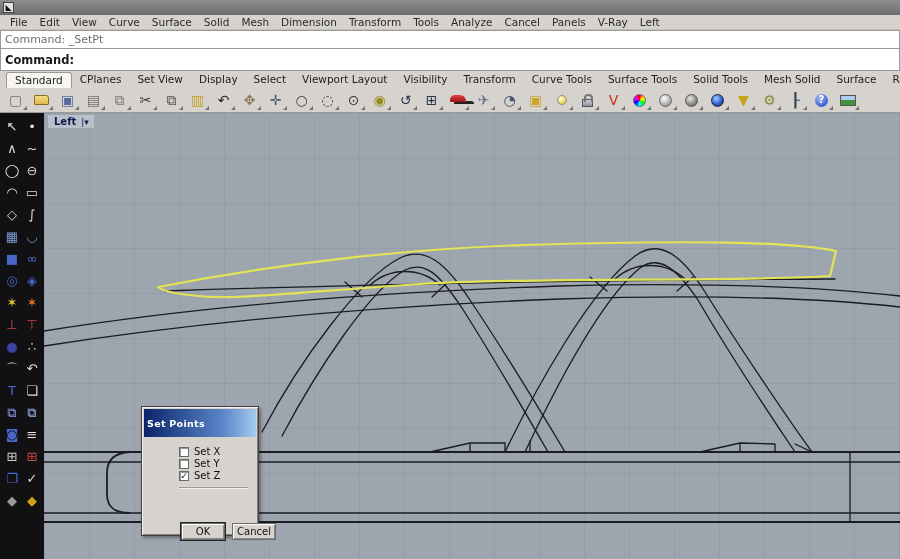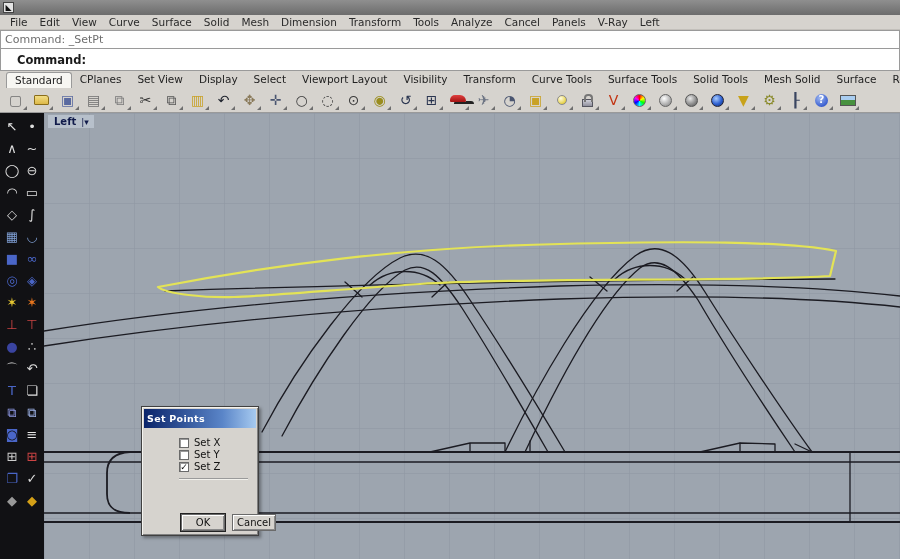--- a/index.html
+++ b/index.html
@@ -11,21 +11,21 @@
   .titlebar { height:15px; background:linear-gradient(#8f8f8f,#6c6c6c); display:flex; align-items:center; padding:0 3px; gap:4px; flex:0 0 auto; }
   .app-icon { width:11px; height:11px; background:#e4e4e4; border:1px solid #444; display:inline-flex; align-items:center; justify-content:center; font-size:8px; color:#111; line-height:1; }
   .title-text { color:#e9e9e9; font-weight:bold; font-size:10.5px; white-space:nowrap; letter-spacing:.2px; }
 
   
   .menubar { height:15px; background:#d6d3ce; display:flex; align-items:center; padding-left:4px; border-bottom:1px solid #c2bfba; flex:0 0 auto; }
   .menu-item { font-size:10.5px; color:#2a2a2a; padding:0 6px; cursor:default; white-space:nowrap; }
 
   
   .cmd-history { height:18px; background:#fff; border:1px solid #9a9a9a; border-bottom:none; display:flex; align-items:center; padding-left:4px; font-size:11px; color:#6e6e6e; flex:0 0 auto; }
-  .cmd-prompt { height:23px; background:#fff; border:1px solid #9a9a9a; display:flex; align-items:center; padding-left:16px; font-size:11.5px; font-weight:bold; color:#1a1a1a; flex:0 0 auto; }
+  .cmd-prompt { height:23px; background:#fff; border:1px solid #9a9a9a; display:flex; align-items:center; padding-left:4px; font-size:11.5px; font-weight:bold; color:#1a1a1a; flex:0 0 auto; }
 
   
   .tabbar { height:17px; background:#d6d3ce; display:flex; align-items:center; padding-left:6px; flex:0 0 auto; }
   .tab { font-size:10.5px; color:#222; padding:1px 8px 2px 8px; white-space:nowrap; cursor:default; }
   .tab.active { background:#f7f6f2; border:1px solid #9a9a9a; border-bottom:none; border-radius:3px 3px 0 0; }
   .tab-sep { width:7px; height:11px; margin-bottom:1px; background:linear-gradient(115deg, transparent 46%, #8f8f8f 46%, #8f8f8f 54%, transparent 54%); }
 
   
   .toolbar { height:25px; background:#d6d3ce; border-bottom:1px solid #9a9a9a; display:flex; align-items:center; padding-left:3px; gap:1px; flex:0 0 auto; }
   .tbtn { width:25px; height:22px; display:inline-flex; align-items:center; justify-content:center; position:relative; cursor:default; }
@@ -57,21 +57,21 @@
   .c  { stroke:var(--curve); fill:none; stroke-width:1.3; stroke-linecap:round; }
   .c2 { stroke:var(--curve); fill:none; stroke-width:1.8; stroke-linecap:butt; }
   .sel{ stroke:var(--sel); fill:none; stroke-width:2.2; stroke-linejoin:round; }
 
   .vp-label { position:absolute; left:4px; top:2px; background:#b7c0cb; color:#101a4a; font-weight:bold; font-size:10px; padding:1px 5px 1px 6px; display:flex; gap:5px; align-items:flex-end; cursor:default; }
   .vp-caret { font-weight:normal; font-size:9px; }
 
   
   .dialog { position:absolute; left:97px; top:293px; width:118px; height:130px; background:#d6d3ce;
             border:1px solid #404040; box-shadow:inset 1px 1px 0 #f5f4f0, inset -1px -1px 0 #808080, 2px 2px 3px rgba(0,0,0,.35); }
-  .dlg-title { height:19px; margin:2px; background:linear-gradient(90deg,#0a246a,#5a85c8 70%,#a6caf0); color:#fff; font-weight:bold; font-size:9.5px; display:flex; align-items:center; padding-left:3px; letter-spacing:.3px; cursor:default; }
+  .dlg-title { height:28px; margin:2px; background:linear-gradient(90deg,#0a246a,#5a85c8 70%,#a6caf0); color:#fff; font-weight:bold; font-size:9.5px; display:flex; align-items:center; padding-left:3px; letter-spacing:.3px; cursor:default; }
   .dlg-body { padding:7px 0 0 10px; position:relative; height:calc(100% - 18px);margin-left:27px; }
   .dlg-row { display:flex; align-items:center; gap:5px; height:11px; margin-bottom:1px; cursor:default; }
   .cb { width:10px; height:10px; background:#fff; border:1px solid #6a6a6a; box-shadow:inset 1px 1px 0 #9a9a9a; font-size:9px; line-height:9px; text-align:center; color:#111; font-weight:bold; }
   .rd { width:10px; height:10px; border-radius:50%; background:#fff; border:1px solid #6a6a6a; box-shadow:inset 1px 1px 1px #9a9a9a; position:relative; }
   .rd.on::after { content:""; position:absolute; left:2px; top:2px; width:4px; height:4px; border-radius:50%; background:#111; }
   .dlg-lbl { font-size:10px; color:#111; white-space:nowrap; }
   .dlg-sep { height:1px; background:#9a9a9a; box-shadow:0 1px 0 #f2f1ec; margin:6px 10px 6px 0; }
   .dlg-buttons { position:absolute; left:12px; bottom:9px; display:flex; gap:7px; }
   .btn { width:44px; height:17px; background:#d6d3ce; border:1px solid #6a6a6a; box-shadow:inset 1px 1px 0 #fff, inset -1px -1px 0 #8a8a8a; font-size:10px; color:#111; font-family:inherit; cursor:default; }
   .btn.ok { outline:1px solid #222; }

